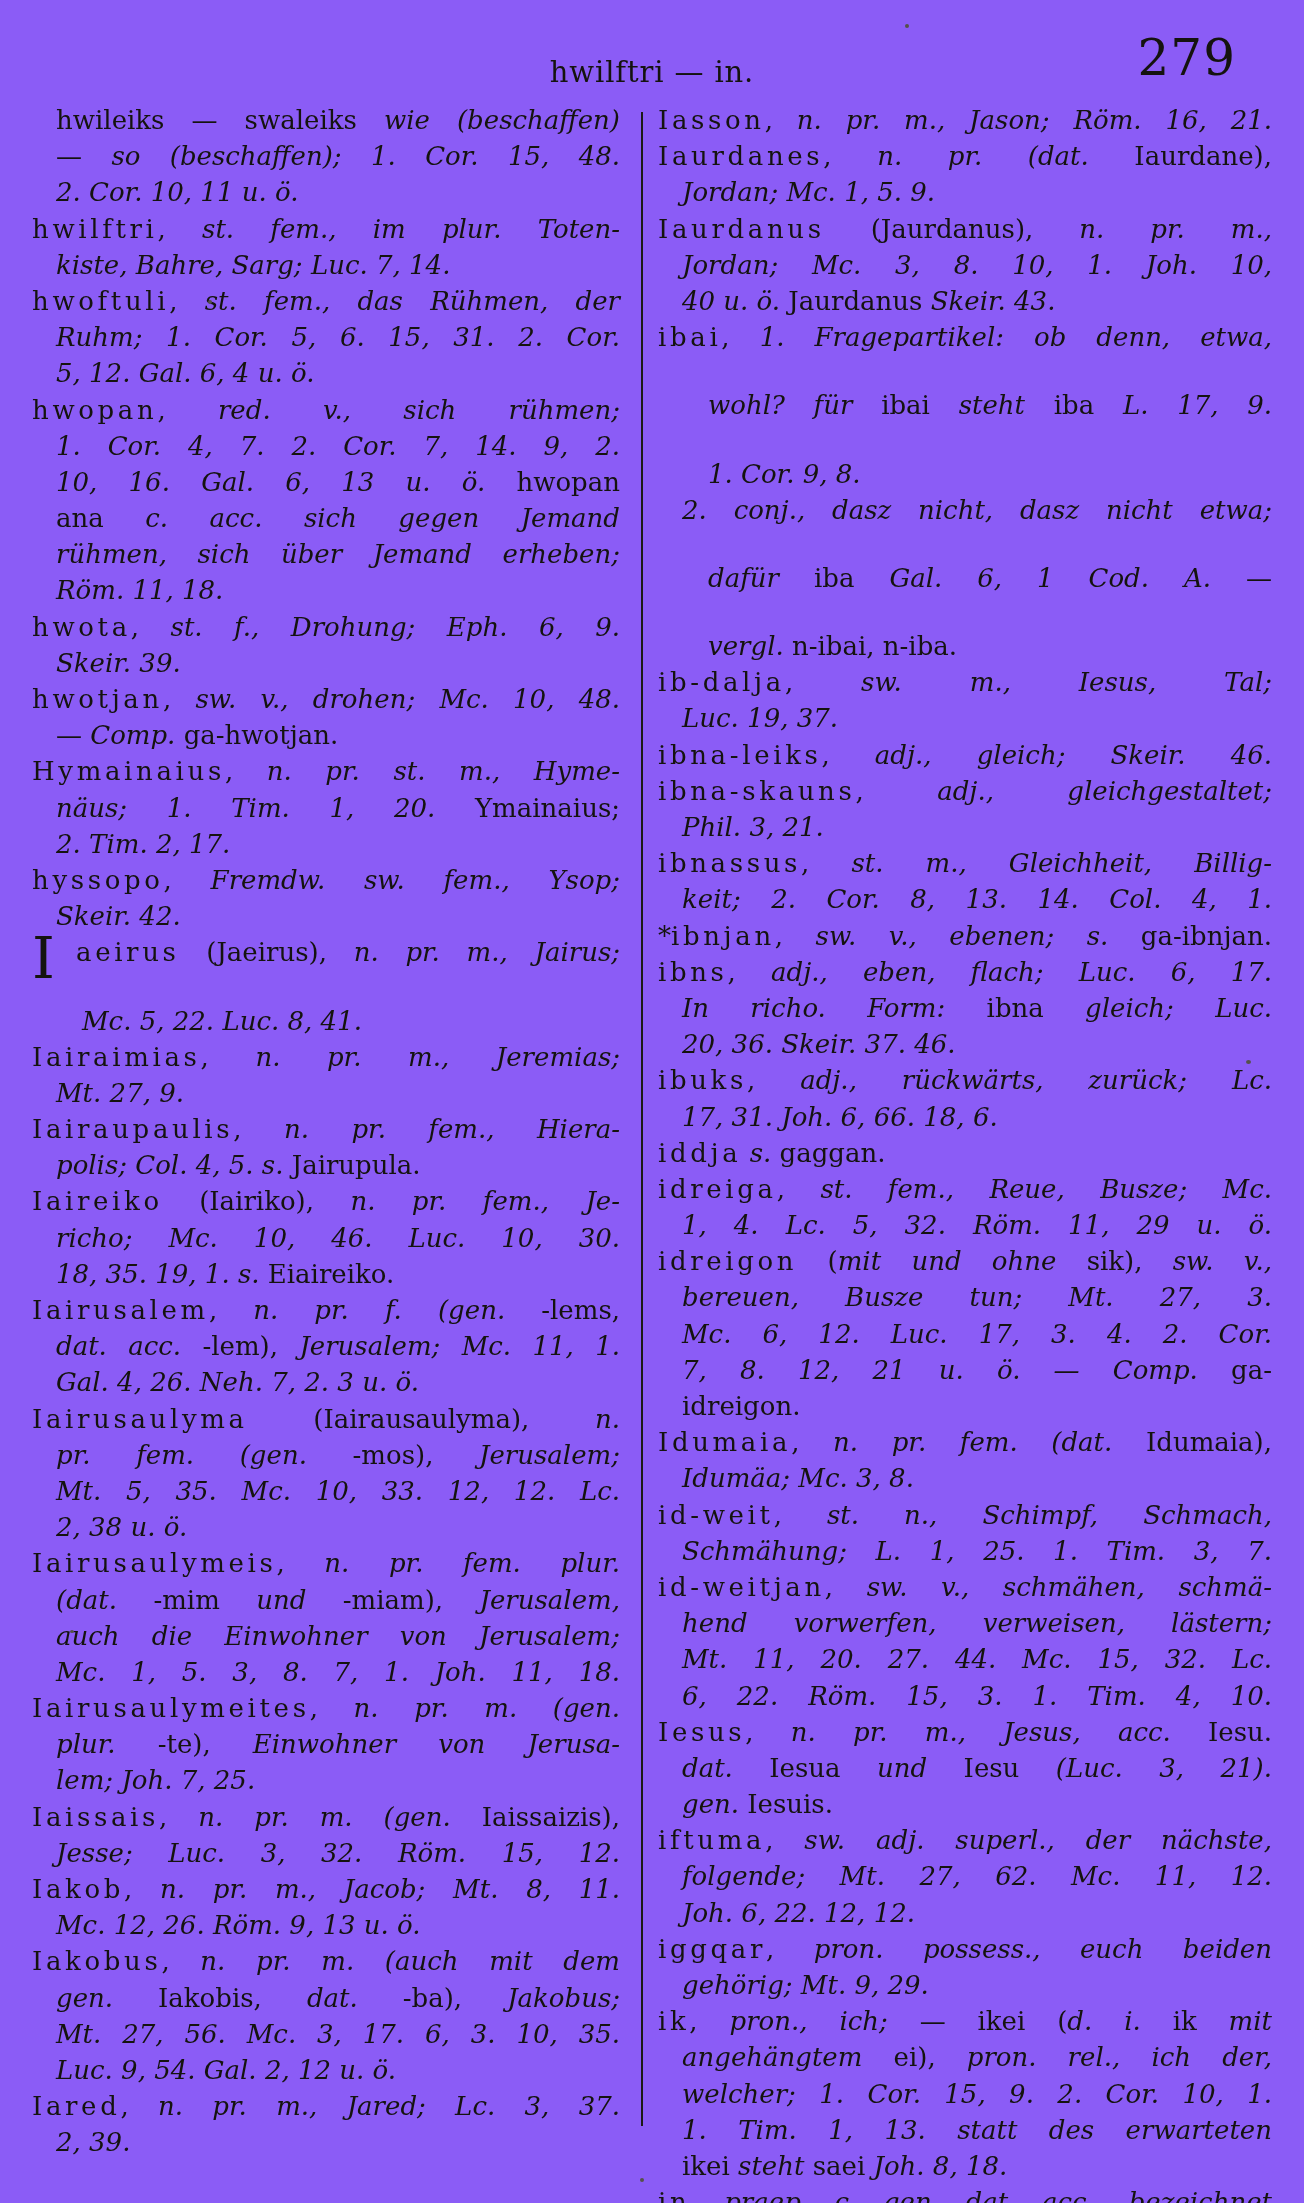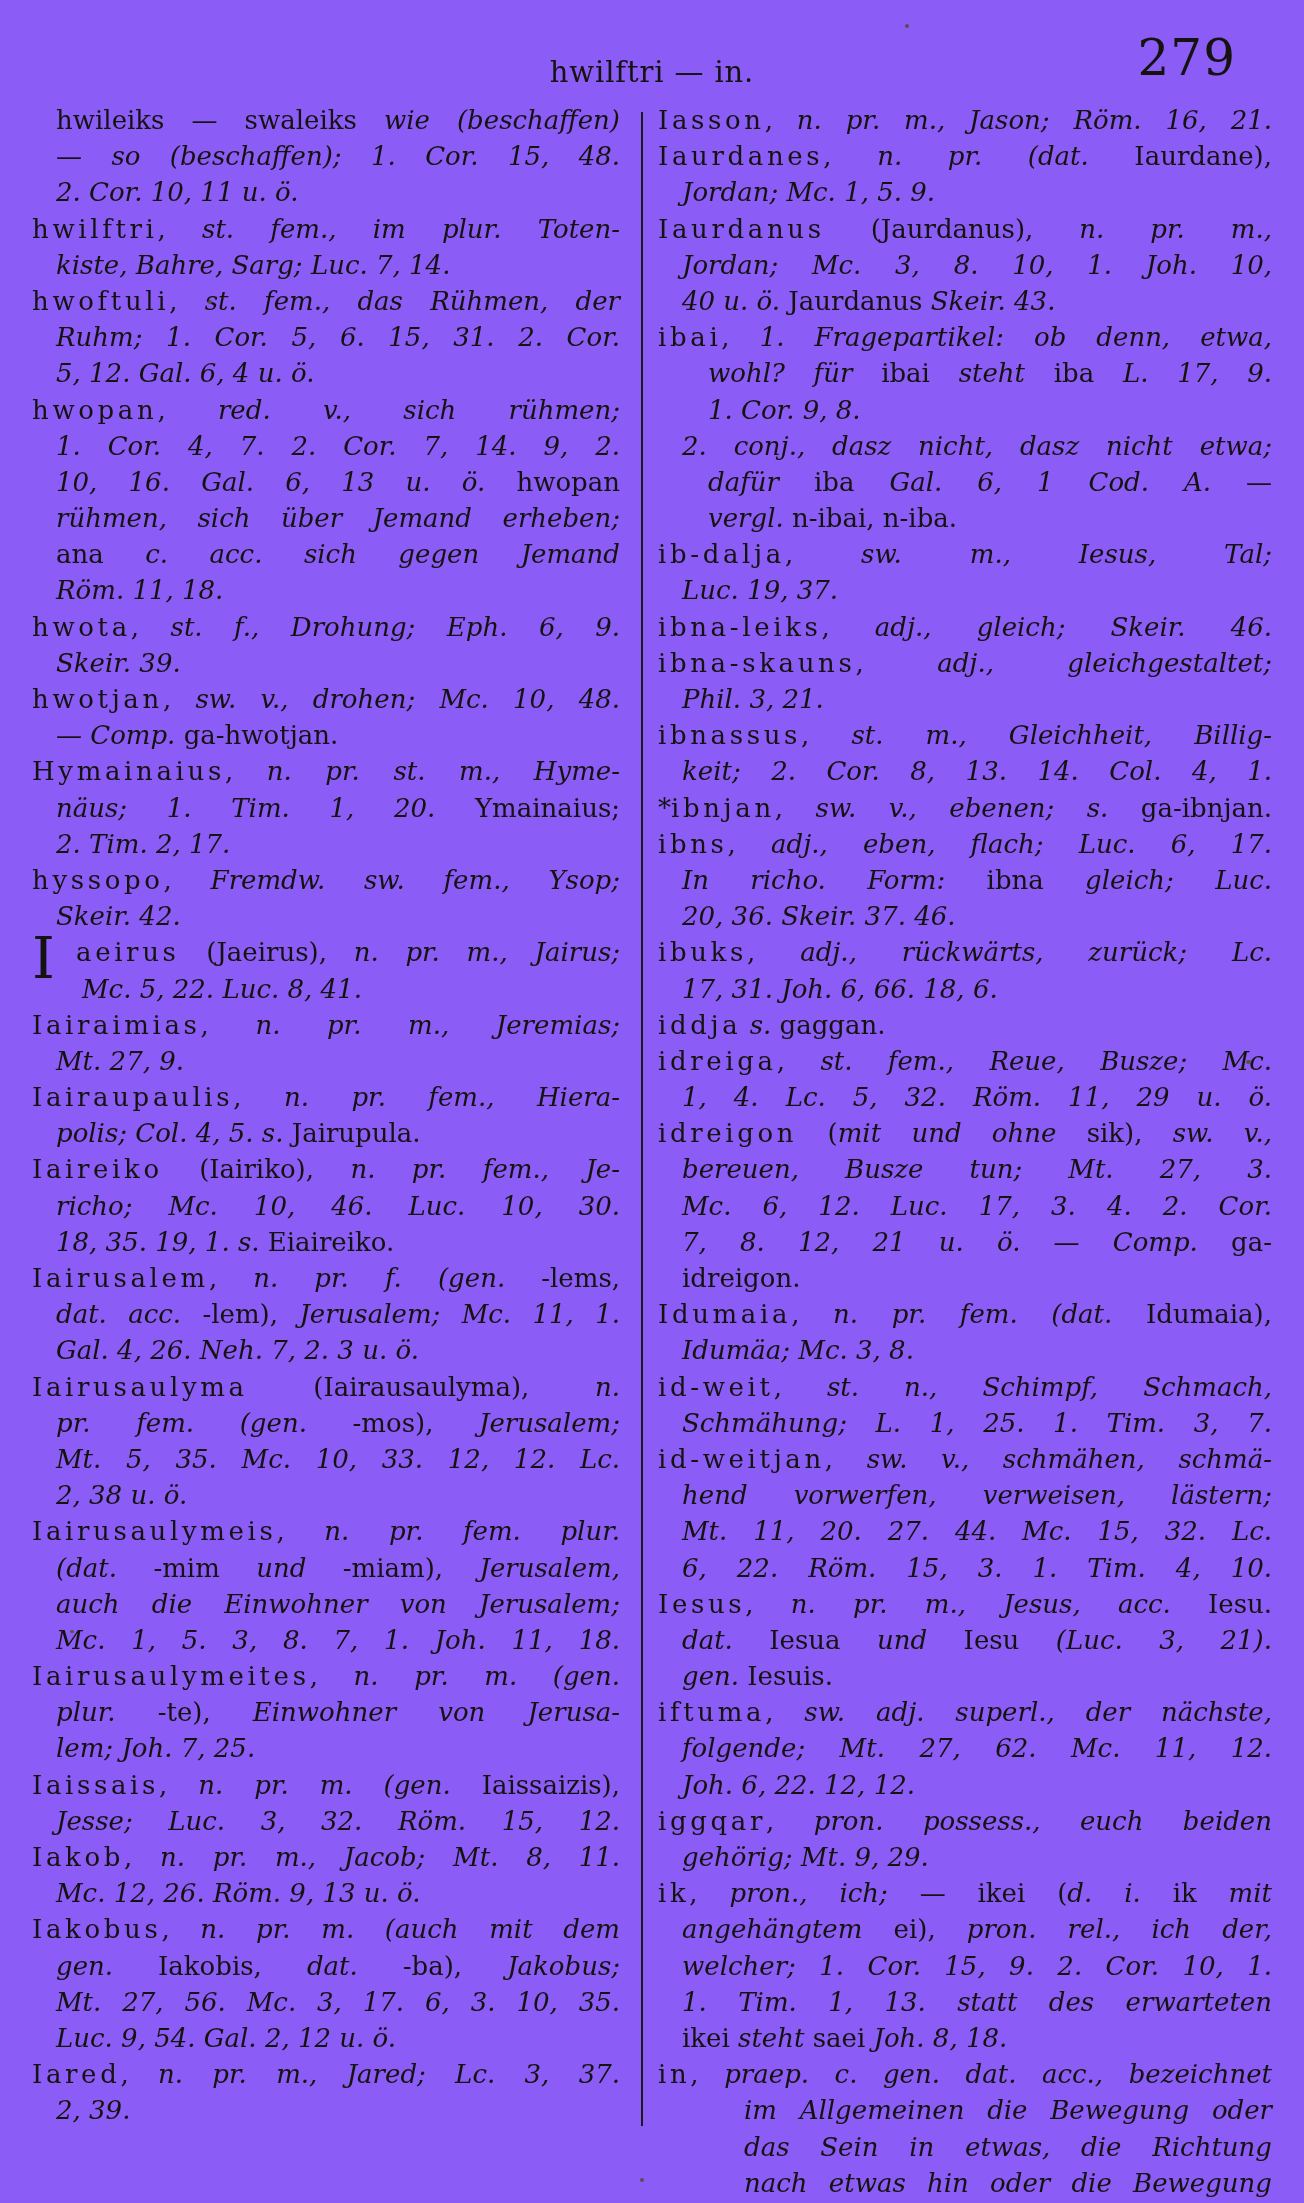--- a/index.html
+++ b/index.html
@@ -24,21 +24,21 @@
     position:absolute;left:641px;top:112px;width:2px;height:2014px;
     background:#1c1a16;
   }
   .line{
     height:36.2px;white-space:nowrap;
     text-align:justify;text-align-last:justify;
   }
   .line.short{text-align:left;text-align-last:left;}
   .ind0{padding-left:0;}
   .ind1{padding-left:24px;}
-  .ind2{padding-left:50px;}
+  .ind2{padding-left:50px;margin-top:32px;}
   .ind3{padding-left:86px;}
   .seg-h{letter-spacing:0.14em;}
   .seg-i{font-style:italic;}
   .seg-r{font-style:normal;}
   .dcline{position:relative;padding-left:44px;}
   .seg-d{
     position:absolute;left:0;top:-5px;font-size:58px;line-height:1;
     letter-spacing:0;
   }
   .speck{position:absolute;background:#55514a;border-radius:50%;}
@@ -59,22 +59,22 @@
       <div class="line ind1"><span class="seg-r">— </span><span class="seg-i">so (beschaffen); 1. Cor. 15, 48.</span></div>
       <div class="line ind1 short"><span class="seg-i">2. Cor. 10, 11 u. ö.</span></div>
       <div class="line ind0"><span class="seg-h">hwilftri</span><span class="seg-r">, </span><span class="seg-i">st. fem., im plur. Toten-</span></div>
       <div class="line ind1 short"><span class="seg-i">kiste, Bahre, Sarg; Luc. 7, 14.</span></div>
       <div class="line ind0"><span class="seg-h">hwoftuli</span><span class="seg-r">, </span><span class="seg-i">st. fem., das Rühmen, der</span></div>
       <div class="line ind1"><span class="seg-i">Ruhm; 1. Cor. 5, 6. 15, 31. 2. Cor.</span></div>
       <div class="line ind1 short"><span class="seg-i">5, 12. Gal. 6, 4 u. ö.</span></div>
       <div class="line ind0"><span class="seg-h">hwopan</span><span class="seg-r">, </span><span class="seg-i">red. v., sich rühmen;</span></div>
       <div class="line ind1"><span class="seg-i">1. Cor. 4, 7. 2. Cor. 7, 14. 9, 2.</span></div>
       <div class="line ind1"><span class="seg-i">10, 16. Gal. 6, 13 u. ö. </span><span class="seg-r">hwopan</span></div>
+      <div class="line ind1"><span class="seg-r">ana </span><span class="seg-i">c. acc. sich gegen Jemand</span></div>
       <div class="line ind1"><span class="seg-i">rühmen, sich über Jemand erheben;</span></div>
-      <div class="line ind1"><span class="seg-r">ana </span><span class="seg-i">c. acc. sich gegen Jemand</span></div>
       <div class="line ind1 short"><span class="seg-i">Röm. 11, 18.</span></div>
       <div class="line ind0"><span class="seg-h">hwota</span><span class="seg-r">, </span><span class="seg-i">st. f., Drohung; Eph. 6, 9.</span></div>
       <div class="line ind1 short"><span class="seg-i">Skeir. 39.</span></div>
       <div class="line ind0"><span class="seg-h">hwotjan</span><span class="seg-r">, </span><span class="seg-i">sw. v., drohen; Mc. 10, 48.</span></div>
       <div class="line ind1 short"><span class="seg-r">— </span><span class="seg-i">Comp. </span><span class="seg-r">ga-hwotjan.</span></div>
       <div class="line ind0"><span class="seg-h">Hymainaius</span><span class="seg-r">, </span><span class="seg-i">n. pr. st. m., Hyme-</span></div>
       <div class="line ind1"><span class="seg-i">näus; 1. Tim. 1, 20. </span><span class="seg-r">Ymainaius;</span></div>
       <div class="line ind1 short"><span class="seg-i">2. Tim. 2, 17.</span></div>
       <div class="line ind0"><span class="seg-h">hyssopo</span><span class="seg-r">, </span><span class="seg-i">Fremdw. sw. fem., Ysop;</span></div>
       <div class="line ind1 short"><span class="seg-i">Skeir. 42.</span></div>

